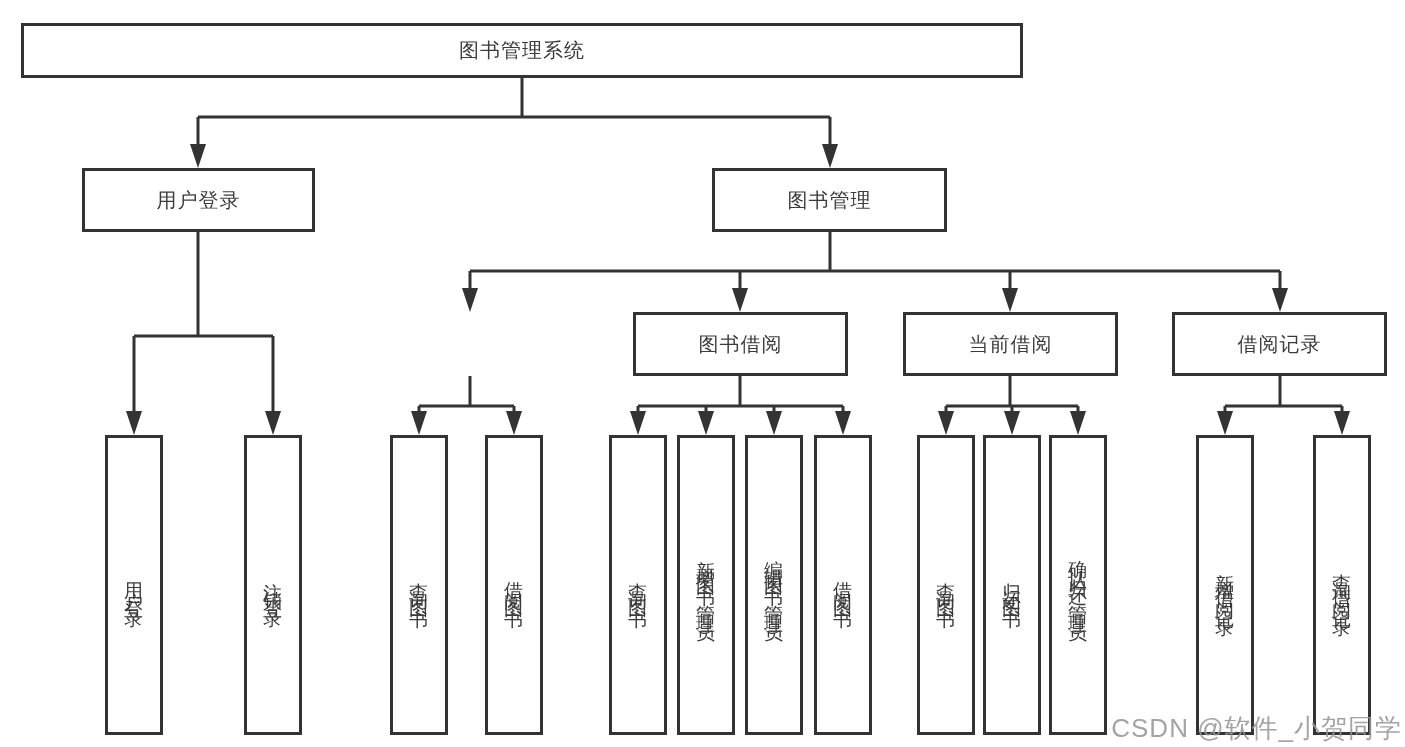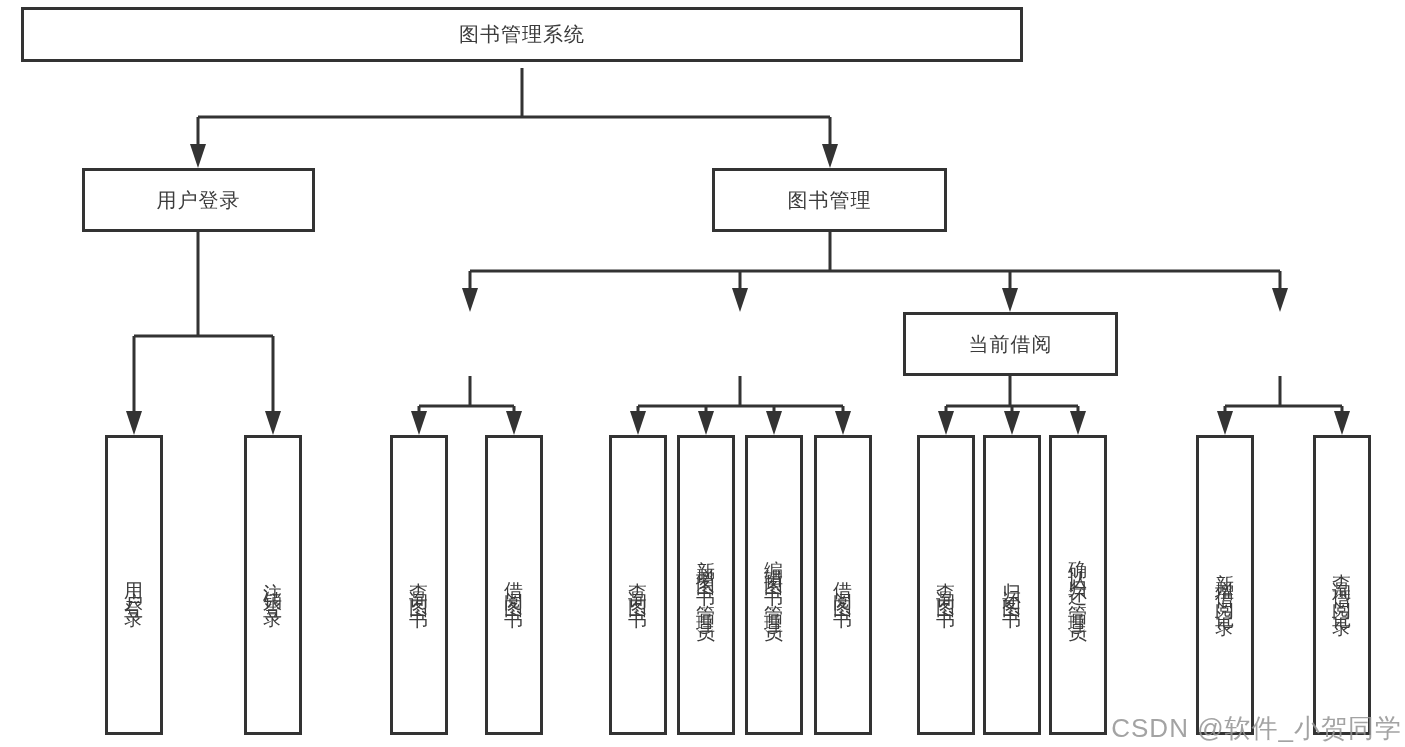--- a/index.html
+++ b/index.html
@@ -55,33 +55,39 @@
       <polygon points="766,411 782,411 774,435"></polygon>
       <polygon points="835,411 851,411 843,435"></polygon>
       <polygon points="938,411 954,411 946,435"></polygon>
       <polygon points="1004,411 1020,411 1012,435"></polygon>
       <polygon points="1070,411 1086,411 1078,435"></polygon>
       <polygon points="1217,411 1233,411 1225,435"></polygon>
       <polygon points="1334,411 1350,411 1342,435"></polygon>
     </g>
   </svg>
 
-  <div class="hbox" style="left:21px;top:7px;width:1002px;height:55px">
+  <div class="hbox" style="left:21px;top:23px;width:1002px;height:55px">
     <span class="lbl">图书管理系统</span>
   </div>
 
   <div class="hbox" style="left:82px;top:168px;width:233px;height:64px">
     <span class="lbl">用户登录</span>
   </div>
   <div class="hbox" style="left:712px;top:168px;width:235px;height:64px">
     <span class="lbl">图书管理</span>
   </div>
 
+  <div class="hbox" style="left:633px;top:312px;width:215px;height:64px">
+    <span class="lbl">图书借阅</span>
+  </div>
   <div class="hbox" style="left:903px;top:312px;width:215px;height:64px">
     <span class="lbl">当前借阅</span>
+  </div>
+  <div class="hbox" style="left:1172px;top:312px;width:215px;height:64px">
+    <span class="lbl">借阅记录</span>
   </div>
 
   <div class="vbox" style="left:105px;top:435px;width:58px;height:300px">
     <span class="vlbl">用户登录</span>
   </div>
   <div class="vbox" style="left:244px;top:435px;width:58px;height:300px">
     <span class="vlbl">注销登录</span>
   </div>
 
   <div class="vbox" style="left:390px;top:435px;width:58px;height:300px">

